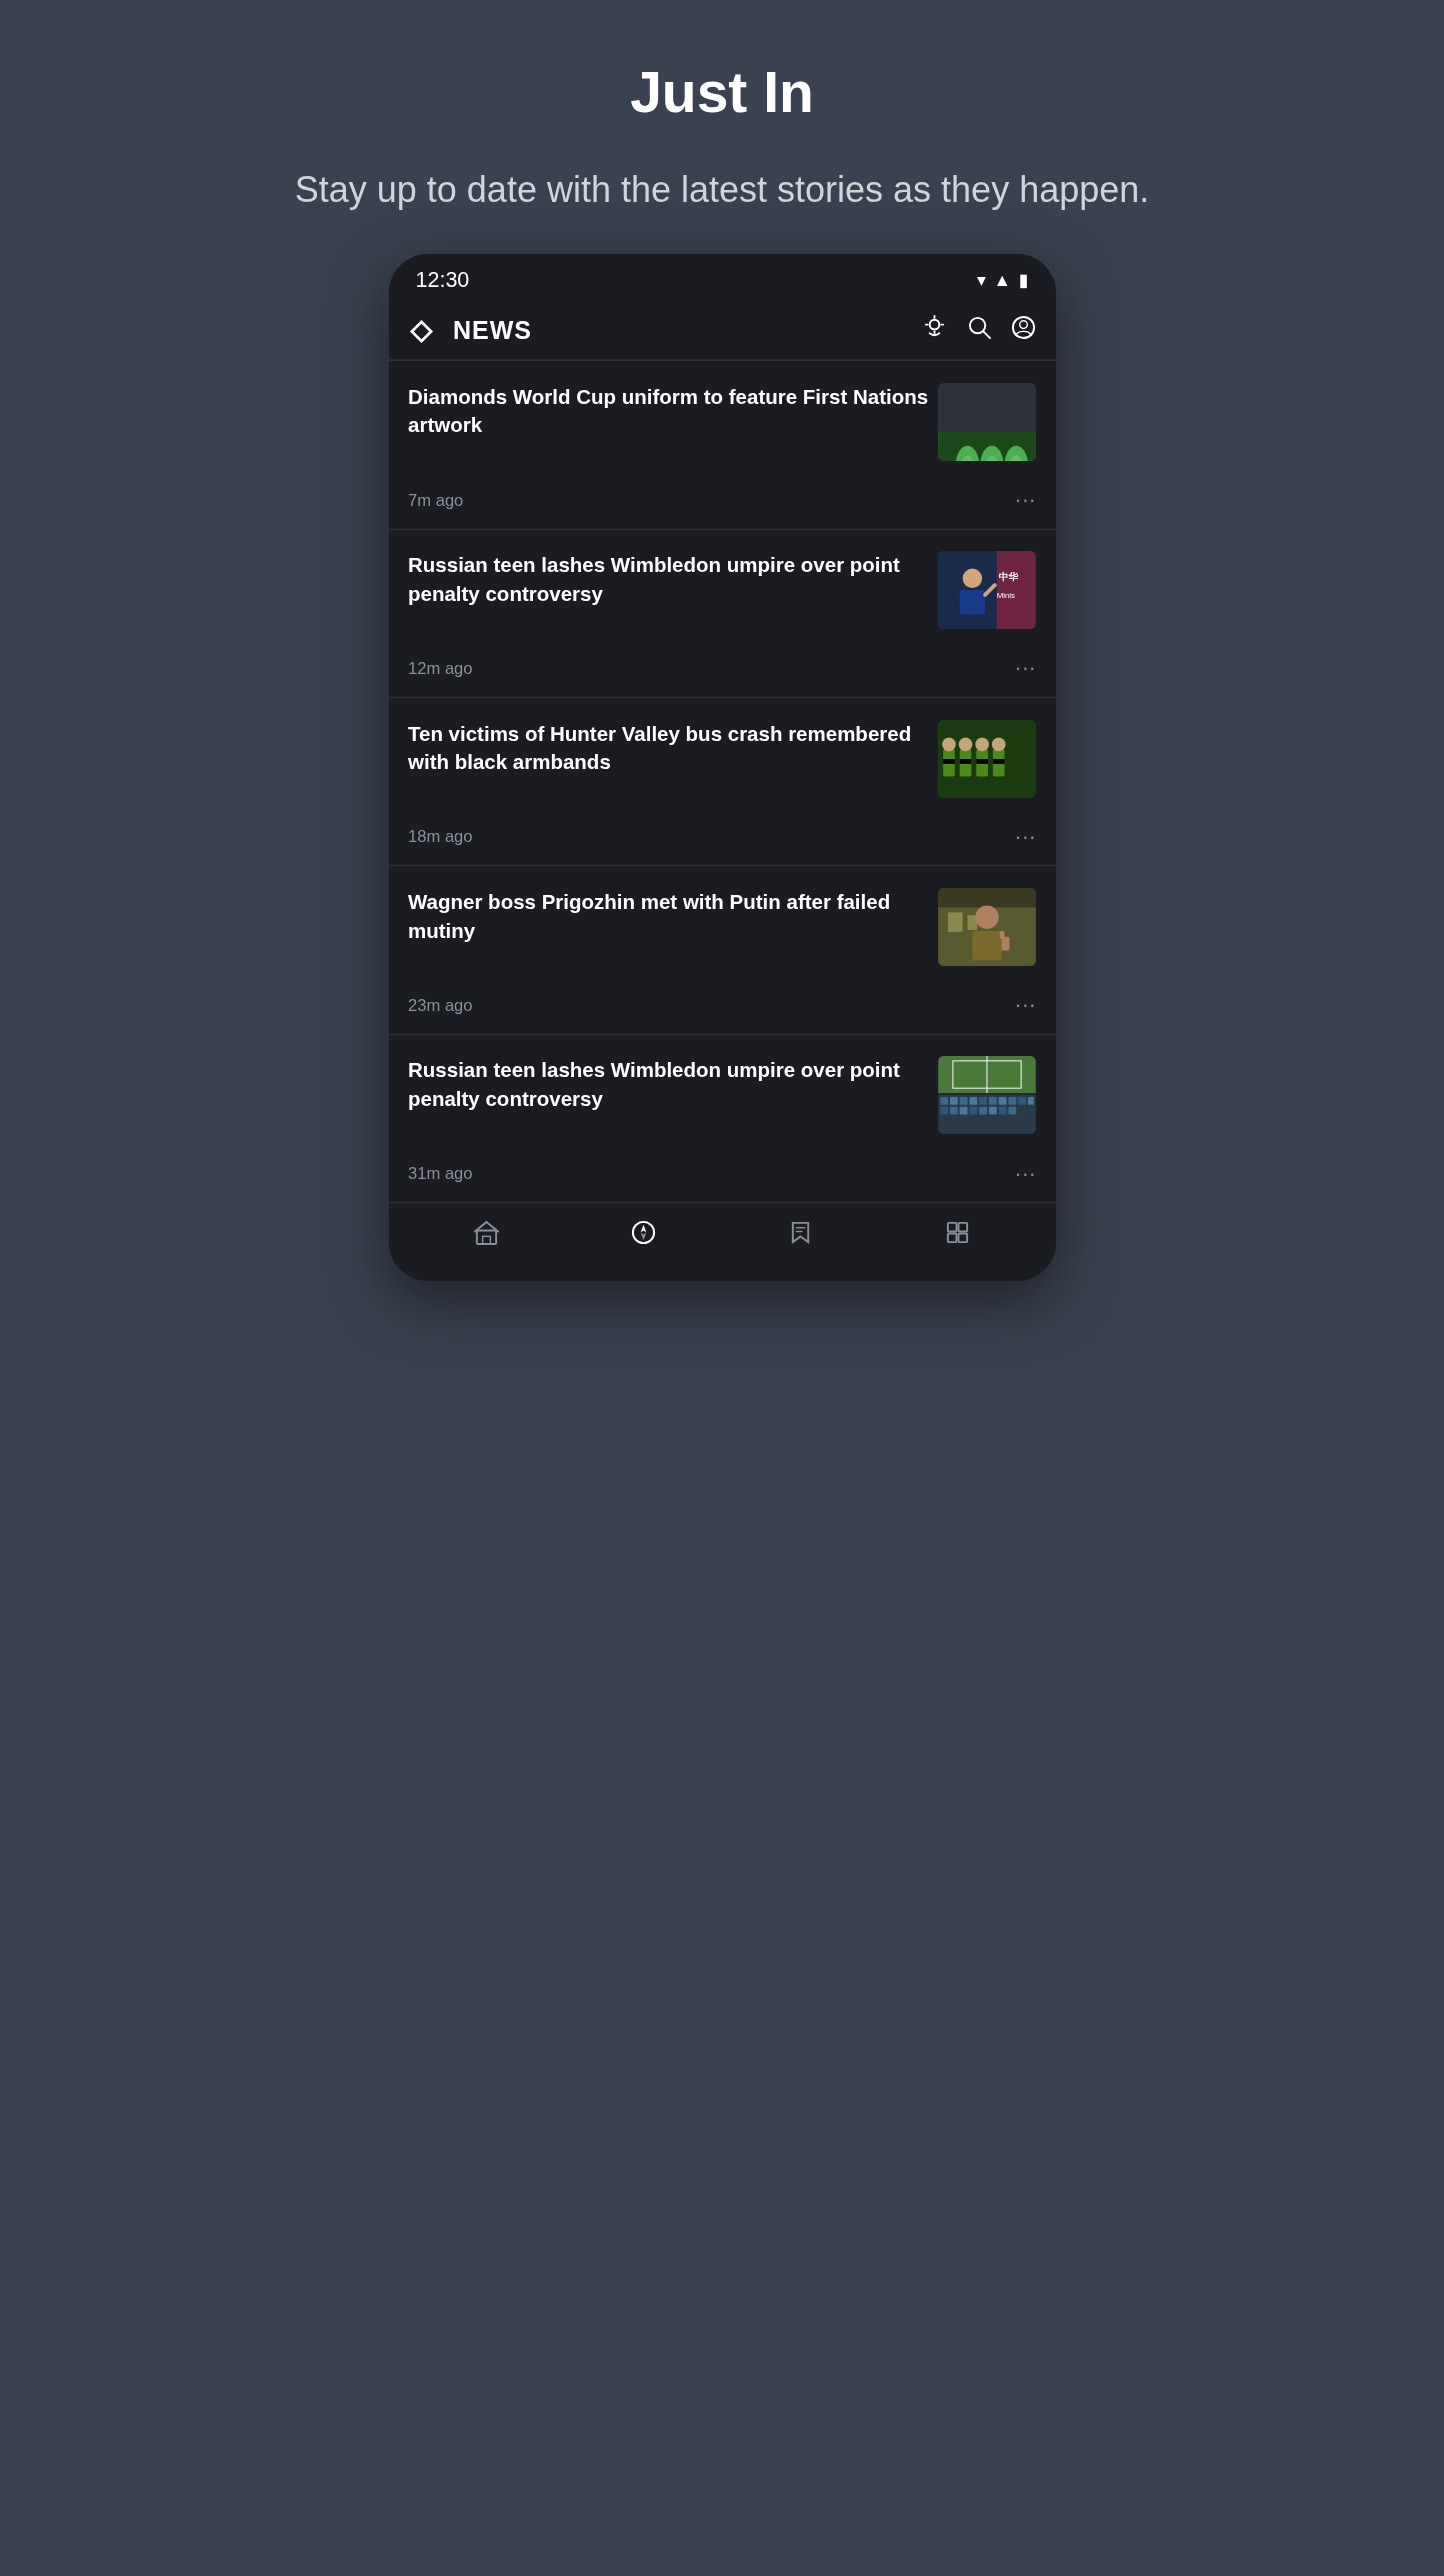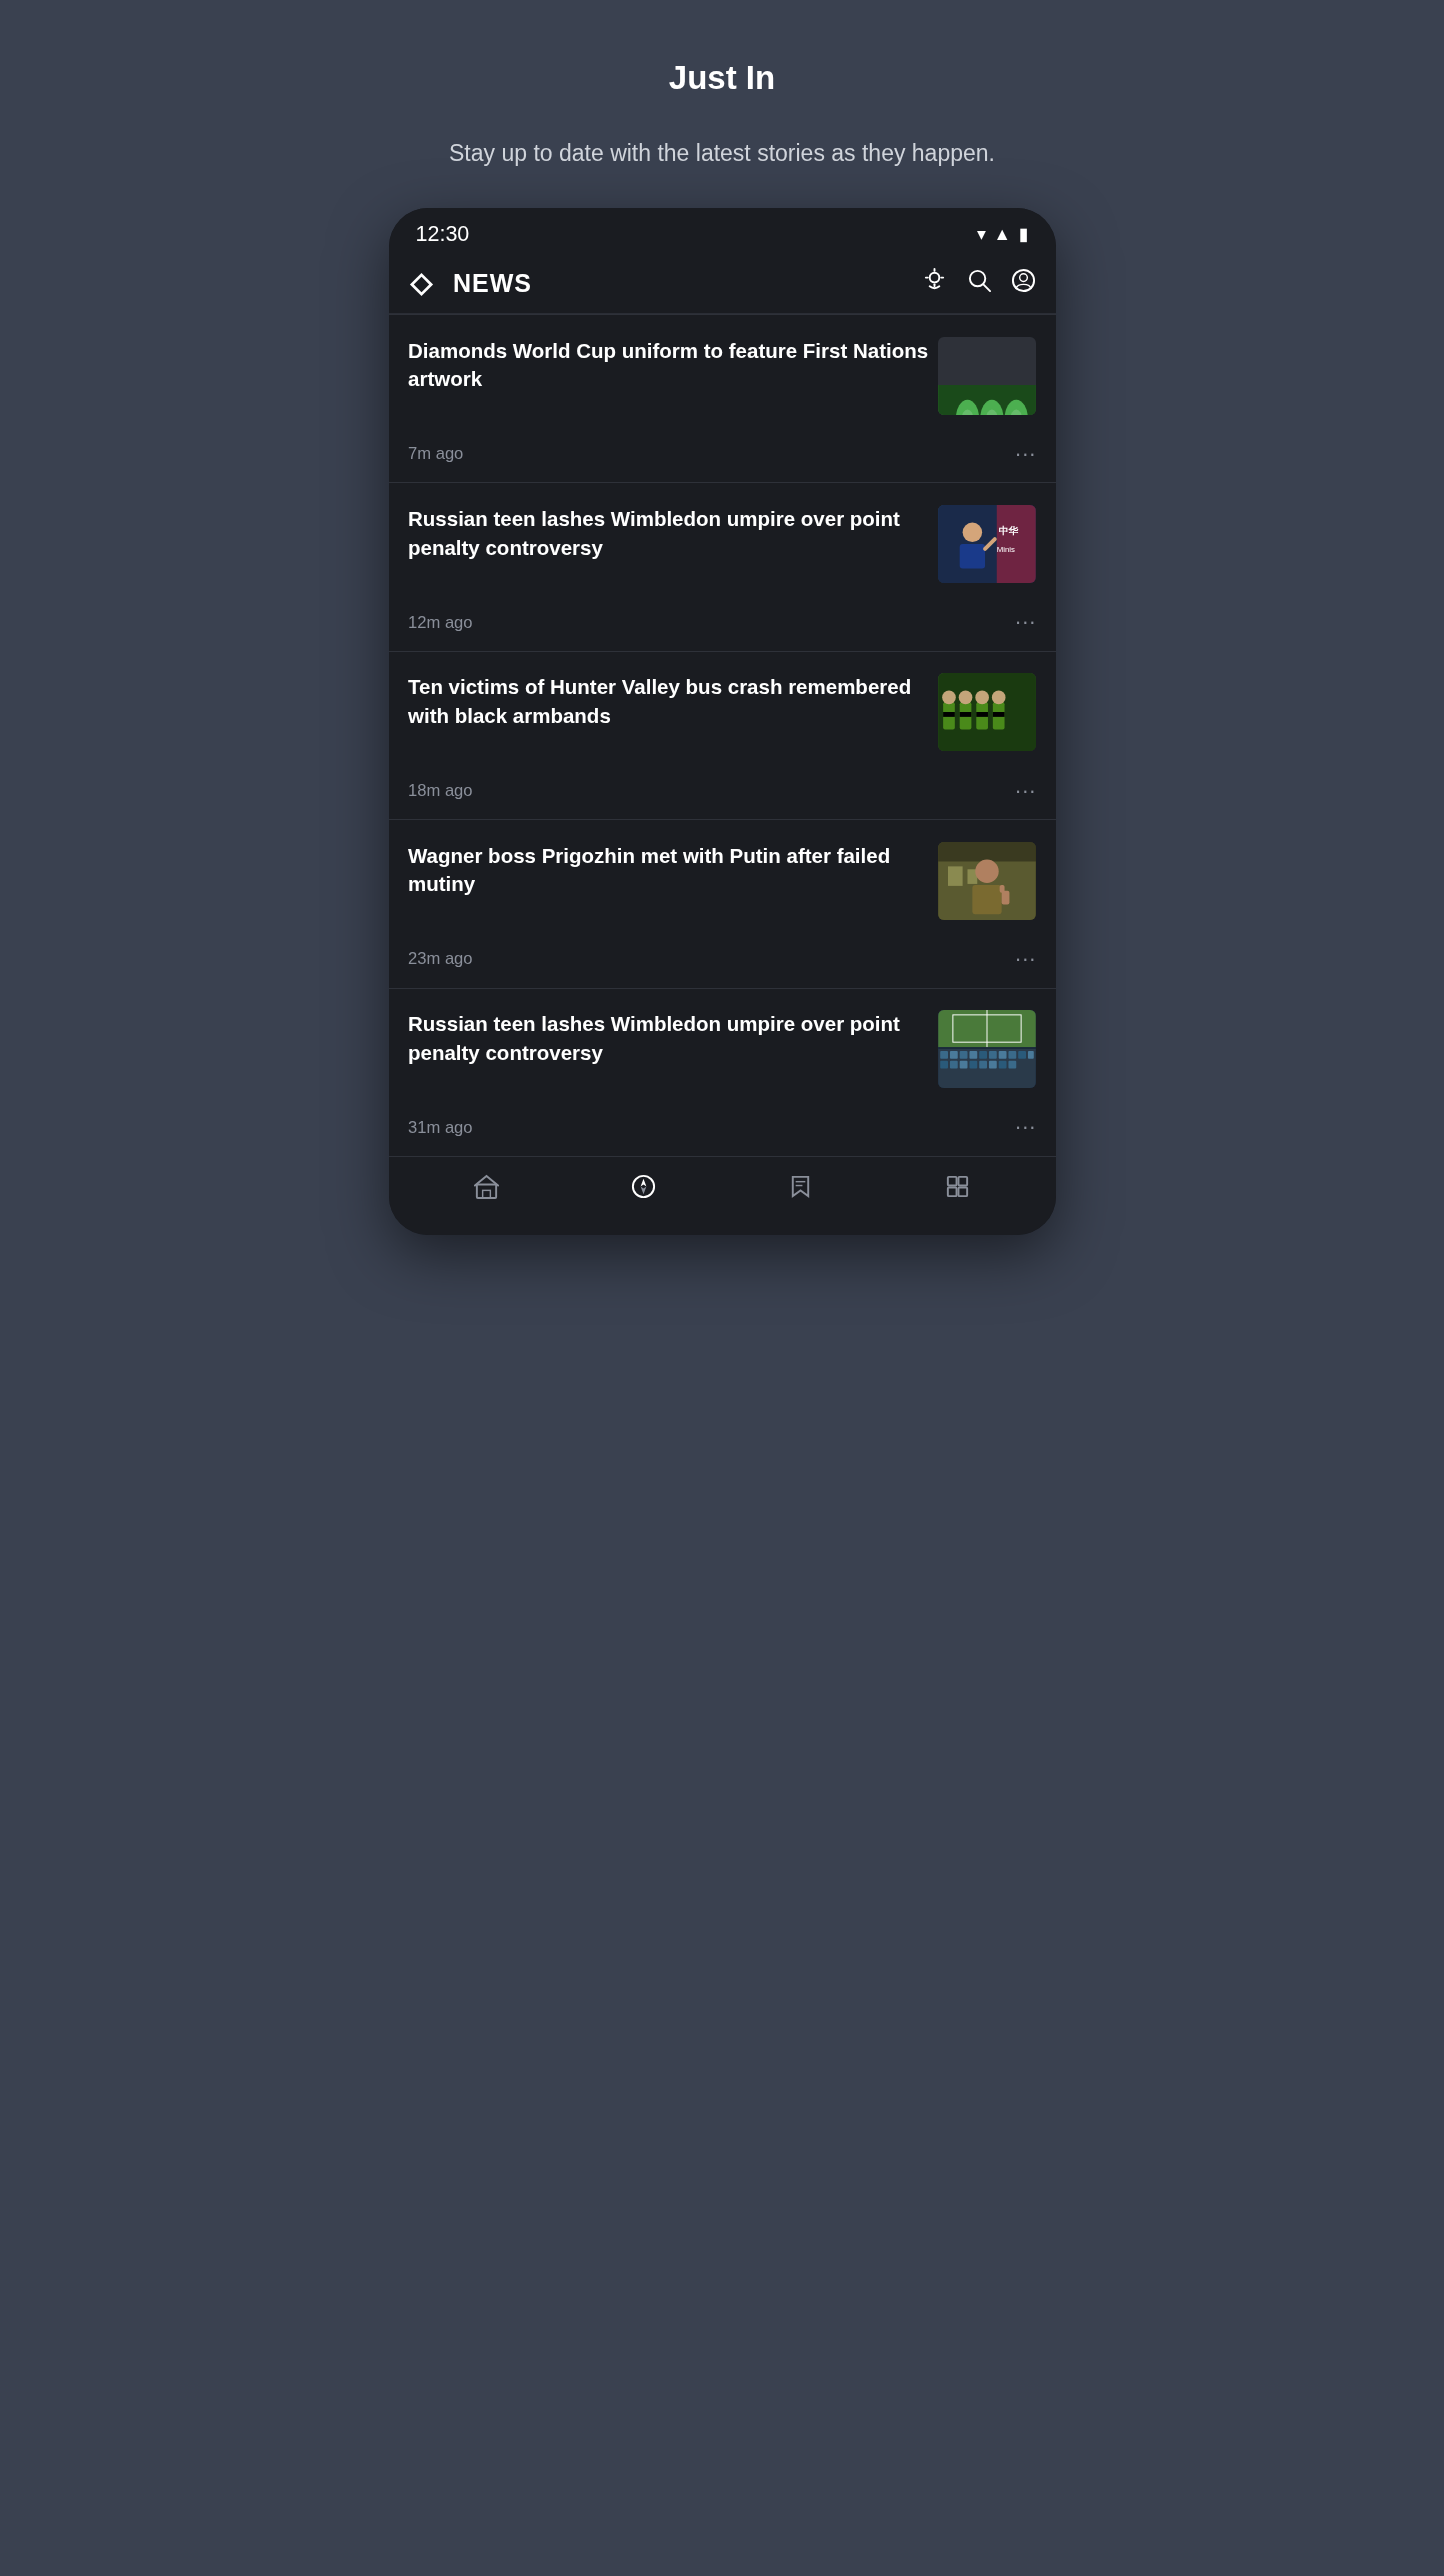--- a/index.html
+++ b/index.html
@@ -16,28 +16,28 @@
     }
 
     .page-header {
       text-align: center;
       margin-bottom: 39px;
       padding: 0 39px;
     }
 
     .page-title {
       color: #ffffff;
-      font-size: 33px;
+      font-size: 57px;
       font-weight: 800;
       margin-bottom: 19.5px;
     }
 
     .page-subtitle {
       color: #d0d4db;
-      font-size: 23px;
+      font-size: 36px;
       font-weight: 400;
       line-height: 1.4;
       margin-top: 40px;
     }
 
     .phone-frame {
       width: 667px;
       background: #1a1c21;
       border-radius: 39px;
       overflow: hidden;

